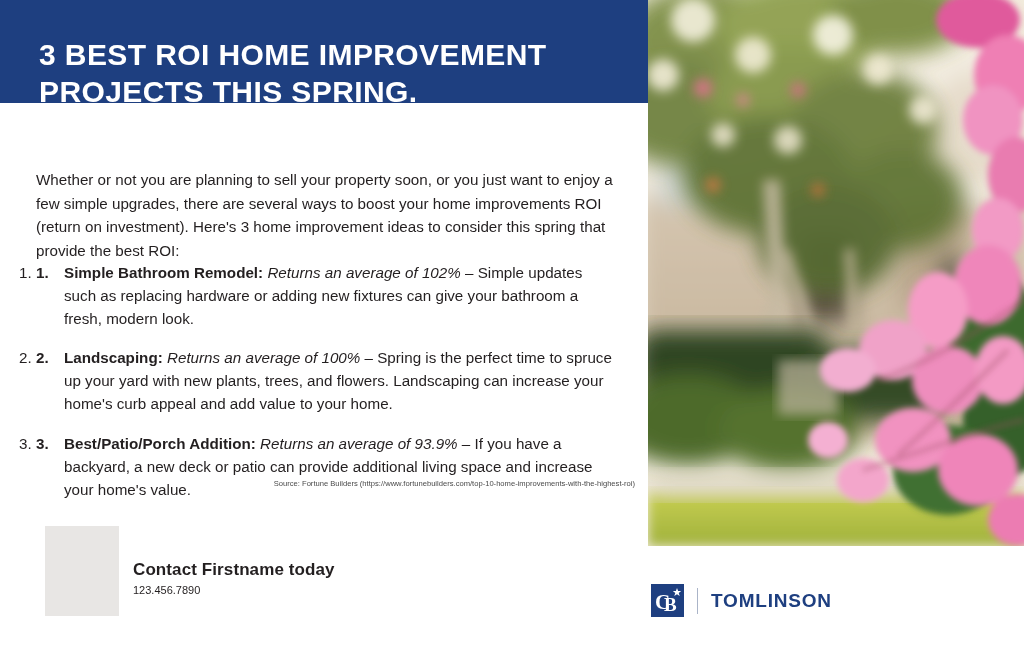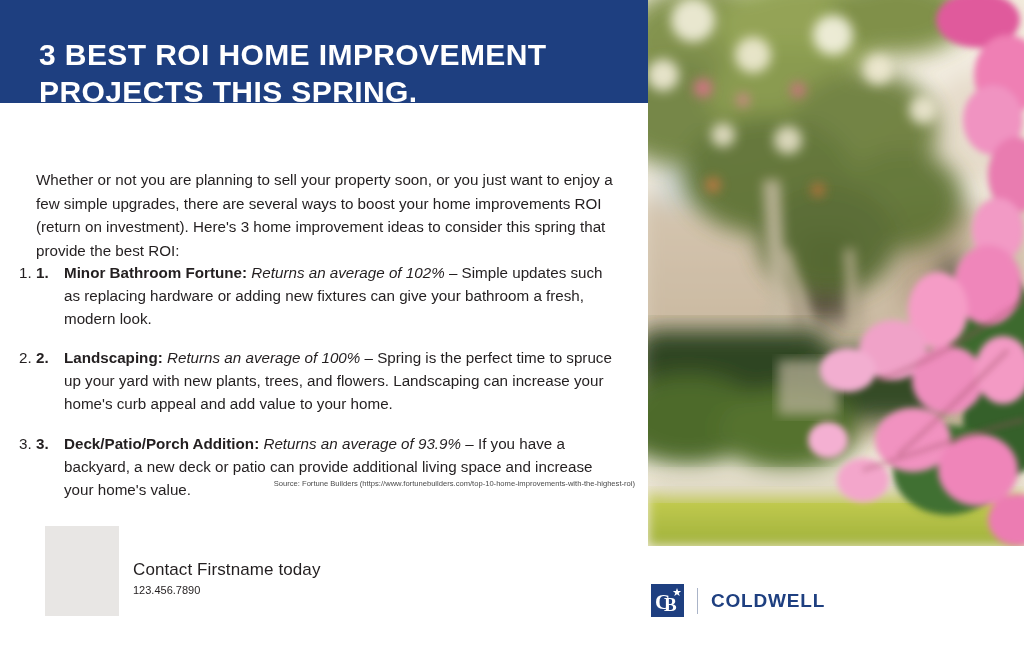--- a/index.html
+++ b/index.html
@@ -52,21 +52,21 @@
     text-align:right;
   }
 
   
   .photo-placeholder {
     position:absolute; left:45px; top:526px; width:74px; height:90px;
     background:#e8e6e4;
   }
   .contact { position:absolute; left:133px; top:560px; }
   .contact-name {
-    font-size:17px; font-weight:normal; color:#231f20; letter-spacing:0.1px;
+    font-size:17px; font-weight:bold; color:#231f20; letter-spacing:0.1px;
   }
   .contact-phone {
     font-size:11px; color:#231f20; margin-top:4px;
   }
 
   
   .photo {
     position:absolute; left:648px; top:0; width:376px; height:546px;
     overflow:hidden; background:#cfd3bd;
   }
@@ -102,33 +102,33 @@
 </div>
 
 <div class="content">
 
   <p class="intro">Whether or not you are planning to sell your property soon, or you just want to enjoy a few simple upgrades, there are several ways to boost your home improvements ROI (return on investment). Here's 3 home improvement ideas to consider this spring that provide the best ROI:</p>
 
   <ol class="list">
 
     <li class="list-item">
       <span class="list-num">1.</span>
-      <span class="li-title">Minor Bathroom Fortune:</span>
+      <span class="li-title">Simple Bathroom Remodel:</span>
       <span class="li-stat">Returns an average of 102%</span><span> – Simple updates such as replacing hardware or adding new fixtures can give your bathroom a fresh, modern look.</span>
     </li>
 
     <li class="list-item">
       <span class="list-num">2.</span>
       <span class="li-title">Landscaping:</span>
       <span class="li-stat">Returns an average of 100%</span><span> – Spring is the perfect time to spruce up your yard with new plants, trees, and flowers. Landscaping can increase your home's curb appeal and add value to your home.</span>
     </li>
 
     <li class="list-item">
       <span class="list-num">3.</span>
-      <span class="li-title">Deck/Patio/Porch Addition:</span>
+      <span class="li-title">Best/Patio/Porch Addition:</span>
       <span class="li-stat">Returns an average of 93.9%</span><span> – If you have a backyard, a new deck or patio can provide additional living space and increase your home's value.</span>
     </li>
 
   </ol>
 
   <div class="source">Source: Fortune Builders (https://www.fortunebuilders.com/top-10-home-improvements-with-the-highest-roi)</div>
 </div>
 
 <div class="photo-placeholder"></div>
 <div class="contact">
@@ -269,14 +269,14 @@
 <div class="logo">
   <div class="logo-mark">
     <svg width="33" height="33" viewBox="0 0 33 33">
       <rect x="0" y="0" width="33" height="33" fill="#1e3f80"></rect>
       <text x="4" y="25" font-family="'Liberation Serif', serif" font-size="21" font-weight="bold" fill="#ffffff">C</text>
       <text x="13" y="27" font-family="'Liberation Serif', serif" font-size="19" font-weight="bold" fill="#ffffff">B</text>
       <polygon points="26,4 27.1,7 30.2,7 27.7,9 28.7,12 26,10.2 23.3,12 24.3,9 21.8,7 24.9,7" fill="#ffffff"></polygon>
     </svg>
   </div>
   <div class="logo-div"></div>
-  <div class="logo-sub">COLDWELL</div>
+  <div class="logo-sub">TOMLINSON</div>
 </div>
 
 </body></html>

